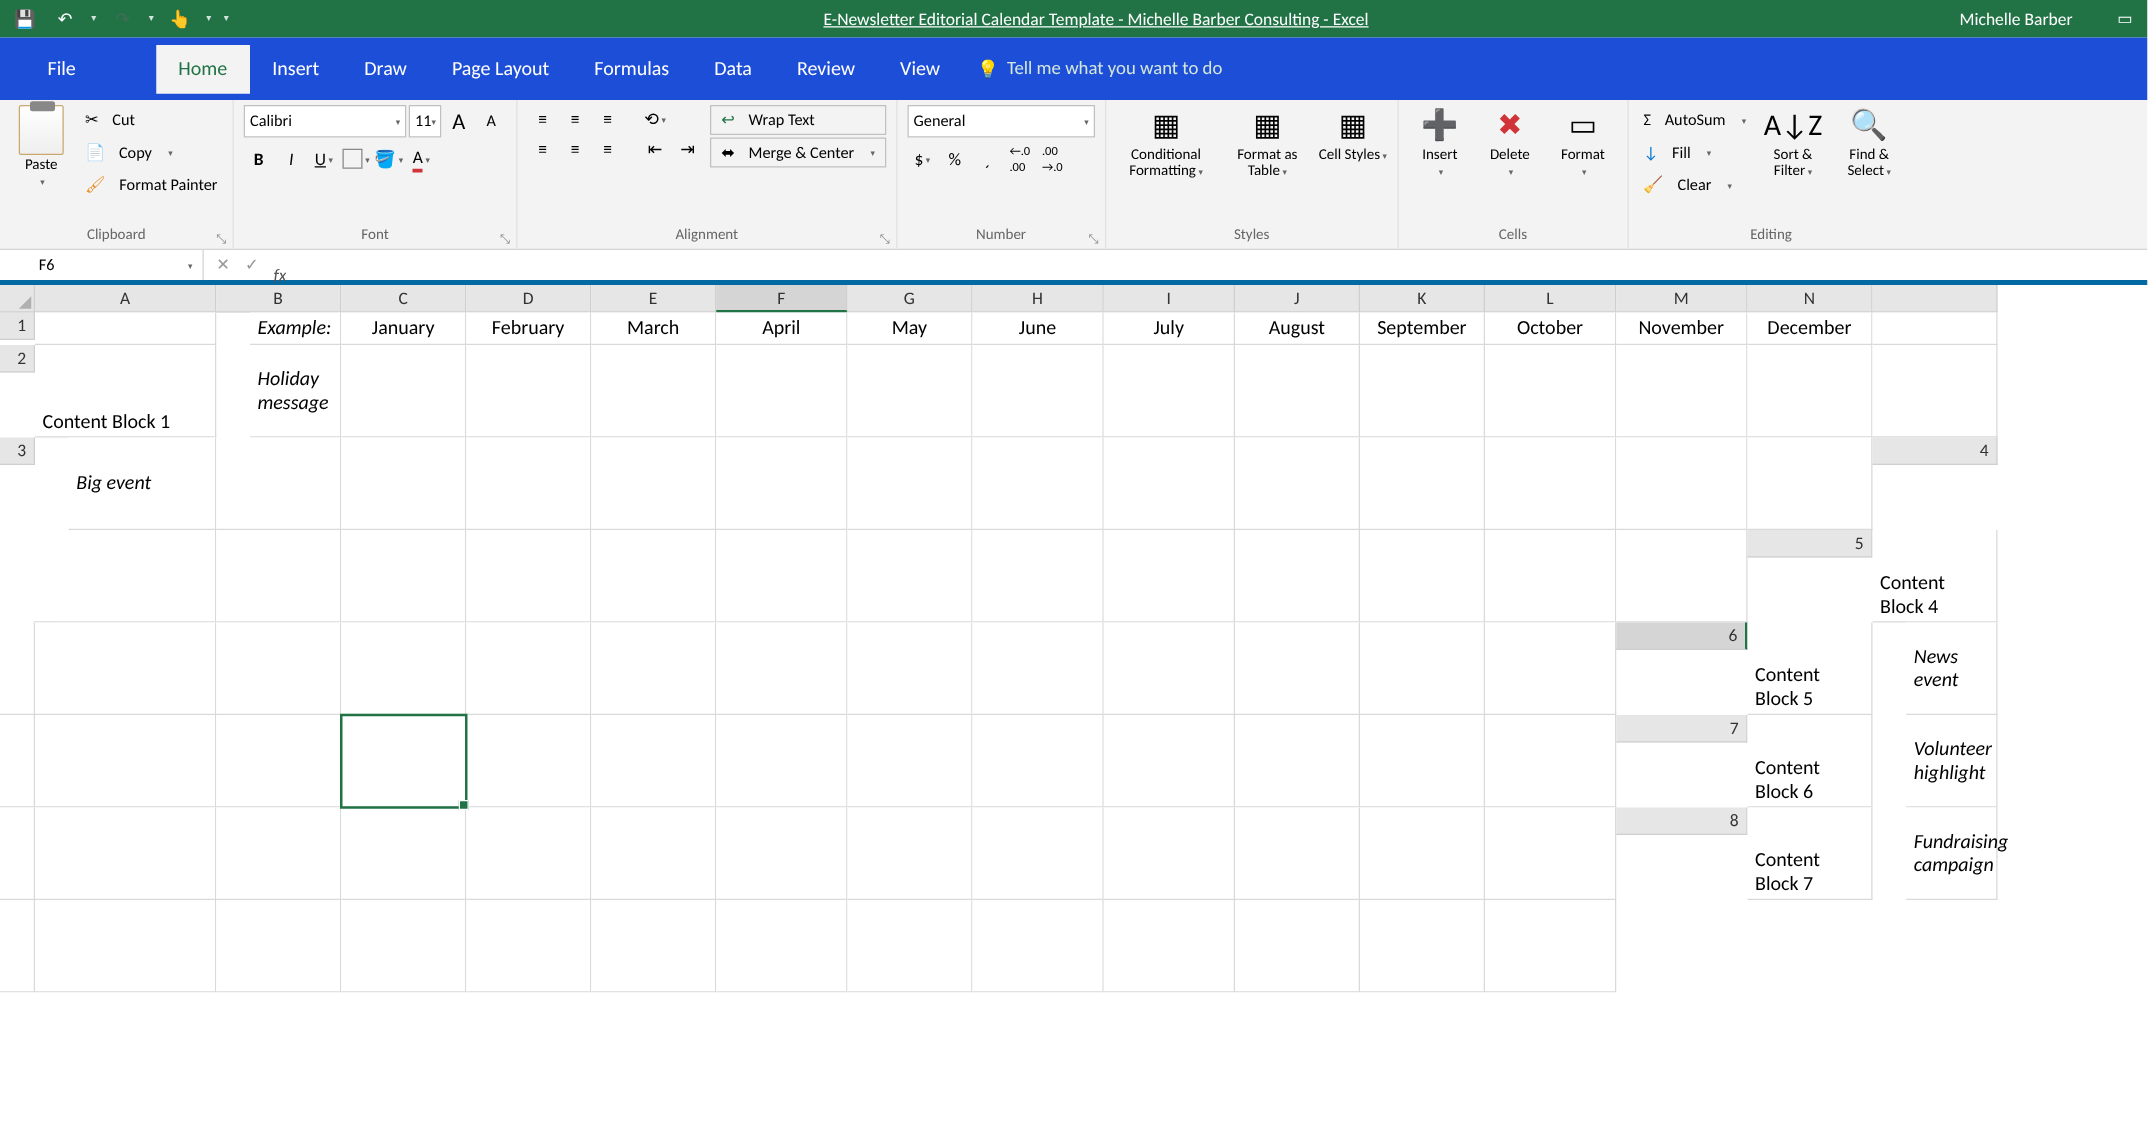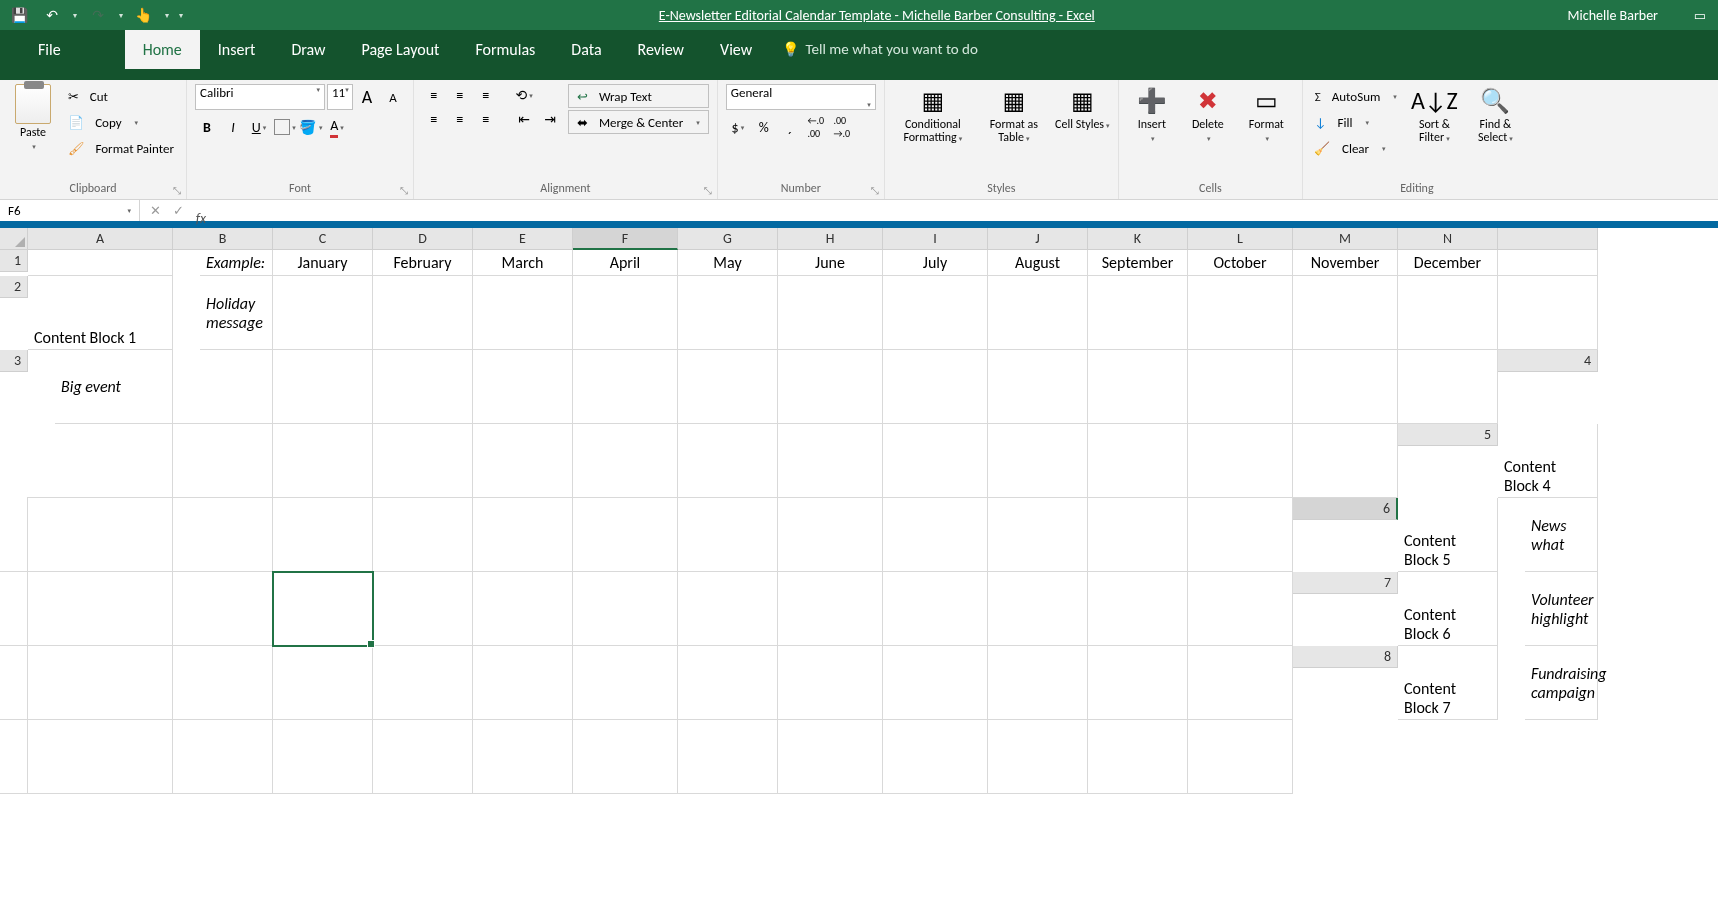--- a/index.html
+++ b/index.html
@@ -8,21 +8,21 @@
 
 .titlebar { background: #217346; color: #fff; height: 30px; display: flex; align-items: center; padding: 0 6px; }
 .qat { display: flex; align-items: center; gap: 4px; }
 .qat-item { width: 28px; height: 24px; display: flex; align-items: center; justify-content: center; color: #fff; font-size: 14px; }
 .qat-item.sep { width: 10px; font-size: 8px; opacity: .8; }
 .title-text { flex: 1; text-align: center; font-size: 14px; text-decoration: underline; }
 .user-name { font-size: 14px; padding-right: 30px; }
 .winctrl { width: 24px; height: 24px; display: flex; align-items: center; justify-content: center; }
 
 
-.tabstrip { background: #14532d; display: flex; align-items: flex-start; height: 50px; padding-left: 16px; }
+.tabstrip { background: #1d4ed8; display: flex; align-items: center; height: 50px; padding-left: 16px; }
 .tab { padding: 10px 18px; color: #fff; font-size: 16px; cursor: pointer; }
 .tab.file { padding: 10px 22px; }
 .tab.active { background: #f3f3f3; color: #217346; margin-left: 42px; }
 .tellme { display: flex; align-items: center; color: #d4e7dc; font-size: 15px; padding: 10px 12px; gap: 6px; }
 .bulb { font-size: 14px; }
 
 
 .ribbon { background: #f3f3f3; border-bottom: 1px solid #d4d4d4; display: flex; height: 120px; }
 .group { border-right: 1px solid #e1e1e1; padding: 4px 8px 2px; display: flex; flex-direction: column; position: relative; }
 .group-body { flex: 1; display: flex; align-items: flex-start; gap: 6px; }
@@ -31,31 +31,31 @@
 
 .big-btn { display: flex; flex-direction: column; align-items: center; justify-content: center; width: 50px; gap: 2px; text-align: center; }
 .big-btn .ico { width: 32px; height: 32px; display: flex; align-items: center; justify-content: center; font-size: 24px; }
 .big-btn .lbl { font-size: 12px; line-height: 1.1; }
 .med-btn { display: flex; align-items: center; gap: 4px; height: 24px; padding: 0 4px; font-size: 13px; }
 .sm-btn { width: 24px; height: 22px; display: flex; align-items: center; justify-content: center; font-size: 14px; }
 .stack { display: flex; flex-direction: column; gap: 2px; }
 .row { display: flex; align-items: center; gap: 2px; }
 .dd { font-size: 7px; color: #666; margin-left: 2px; }
 
-.combo { height: 26px; border: 1px solid #c0c0c0; background: #fff; display: flex; padding: 0 4px; font-size: 13px; }
+.combo { height: 26px; border: 1px solid #c0c0c0; background: #fff; display: flex; align-items: center; padding: 0 4px; font-size: 13px; }
 .combo .dd { margin-left: auto; }
 .font-combo { width: 130px; }
 .size-combo { width: 26px; }
-.num-combo { width: 150px; flex-direction: column; }
+.num-combo { width: 150px; }
 
 .paste-ico { width: 36px; height: 40px; background: linear-gradient(#fff,#eee); border: 1px solid #c9a96e; border-radius: 2px; position: relative; }
 .paste-ico::before { content:""; position:absolute; top:-4px; left:8px; width:20px; height:8px; background:#888; border-radius:2px; }
 
 
-.fbar { display: flex; align-items: center; height: 28px; border-bottom: 7px solid #0369a1; background: #fff; }
+.fbar { display: flex; align-items: center; height: 28px; border-bottom: 4px solid #0369a1; background: #fff; padding-left: 23px; }
 .namebox { width: 140px; height: 100%; border-right: 1px solid #d4d4d4; display: flex; align-items: center; padding: 0 8px; font-size: 13px; }
 .namebox .dd { margin-left: auto; }
 .fx-btns { display: flex; align-items: center; padding: 0 10px; gap: 12px; color: #999; }
 .fx { font-style: italic; font-size: 14px; color: #555; margin-top: 16px; }
 .formula-input { flex: 1; height: 100%; border: none; padding: 0 6px; font-size: 13px; }
 
 
 .grid-wrap { position: relative; }
 .grid { display: grid; grid-template-columns: 28px 145px 100px 100px 100px 100px 105px 100px 105px 105px 100px 100px 105px 105px 100px 100px; font-family: Calibri, sans-serif; }
 .colhdr, .rowhdr, .corner { background: #e6e6e6; border-right: 1px solid #cfcfcf; border-bottom: 1px solid #cfcfcf; display: flex; align-items: center; justify-content: center; font-size: 14px; color: #333; height: 22px; }
@@ -383,21 +383,21 @@
       <div class="cell data"></div>
       <div class="cell data"></div>
       <div class="cell data"></div>
       <div class="cell data"></div>
       <div class="cell data"></div>
       <div class="cell data"></div>
       <div class="cell data"></div>
       <div class="cell data"></div>
       <div class="rowhdr sel">6</div>
       <div class="cell data rowlabel">Content Block 5</div>
-      <div class="cell data example">News what</div>
+      <div class="cell data example">News event</div>
       <div class="cell data"></div>
       <div class="cell data"></div>
       <div class="cell data"></div>
       <div class="cell data selected"></div>
       <div class="cell data"></div>
       <div class="cell data"></div>
       <div class="cell data"></div>
       <div class="cell data"></div>
       <div class="cell data"></div>
       <div class="cell data"></div>

